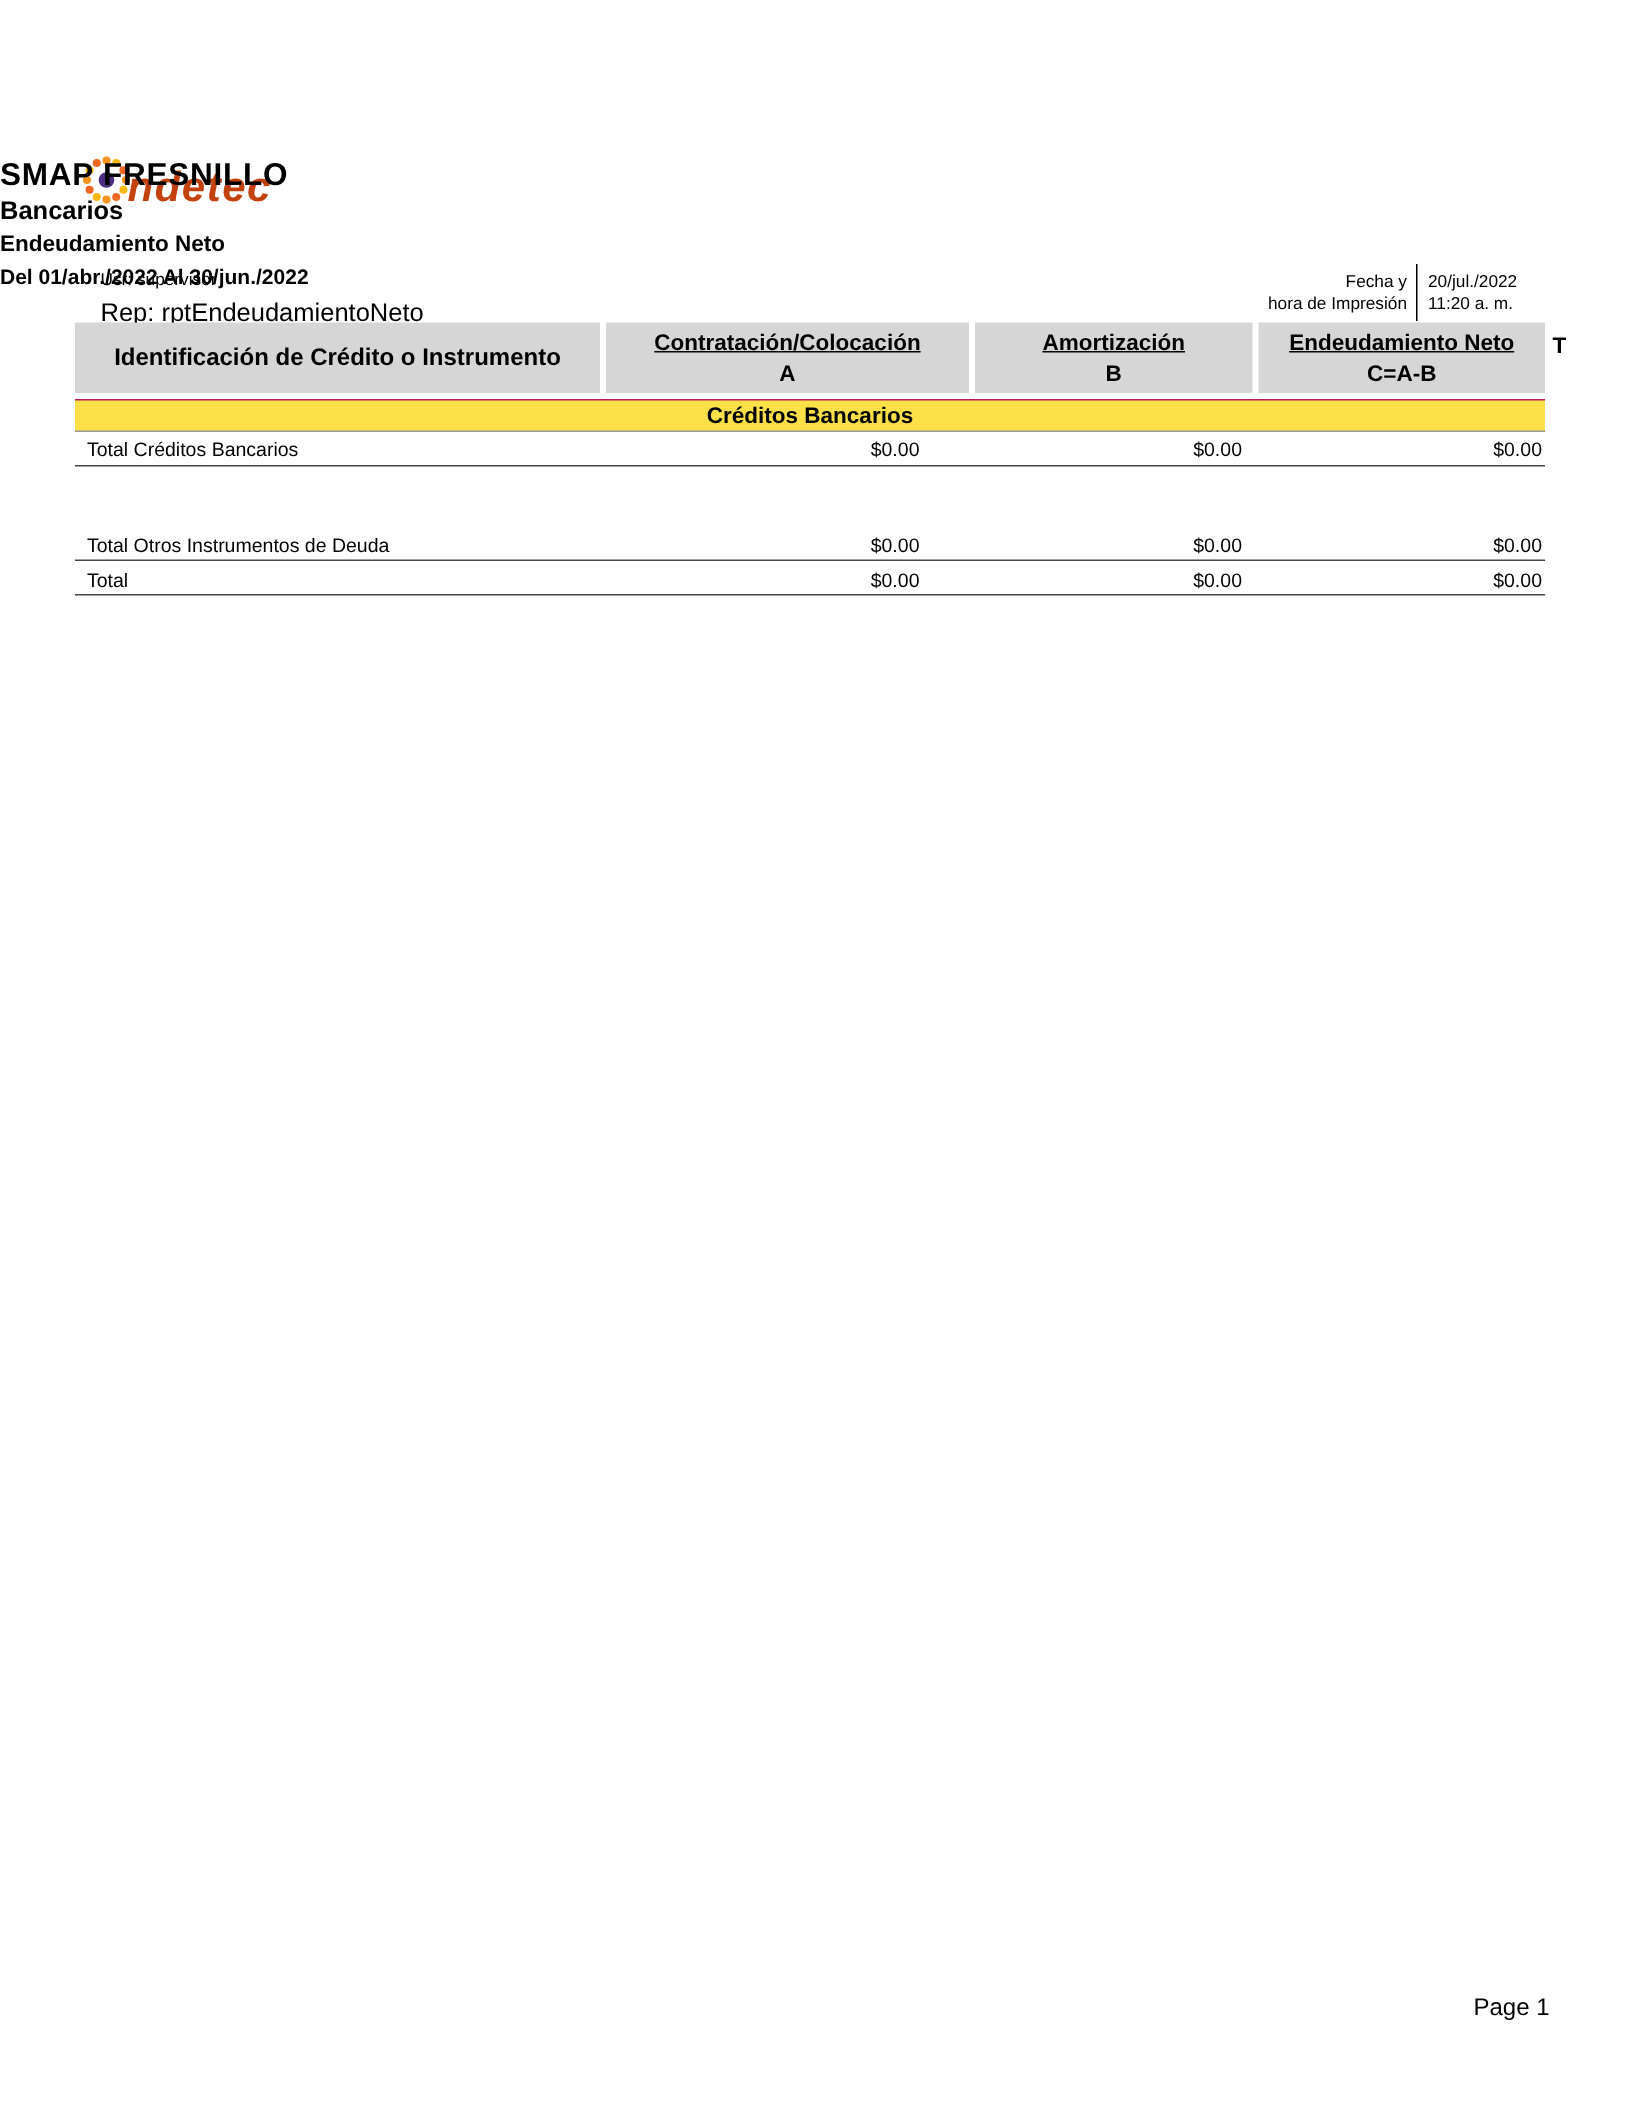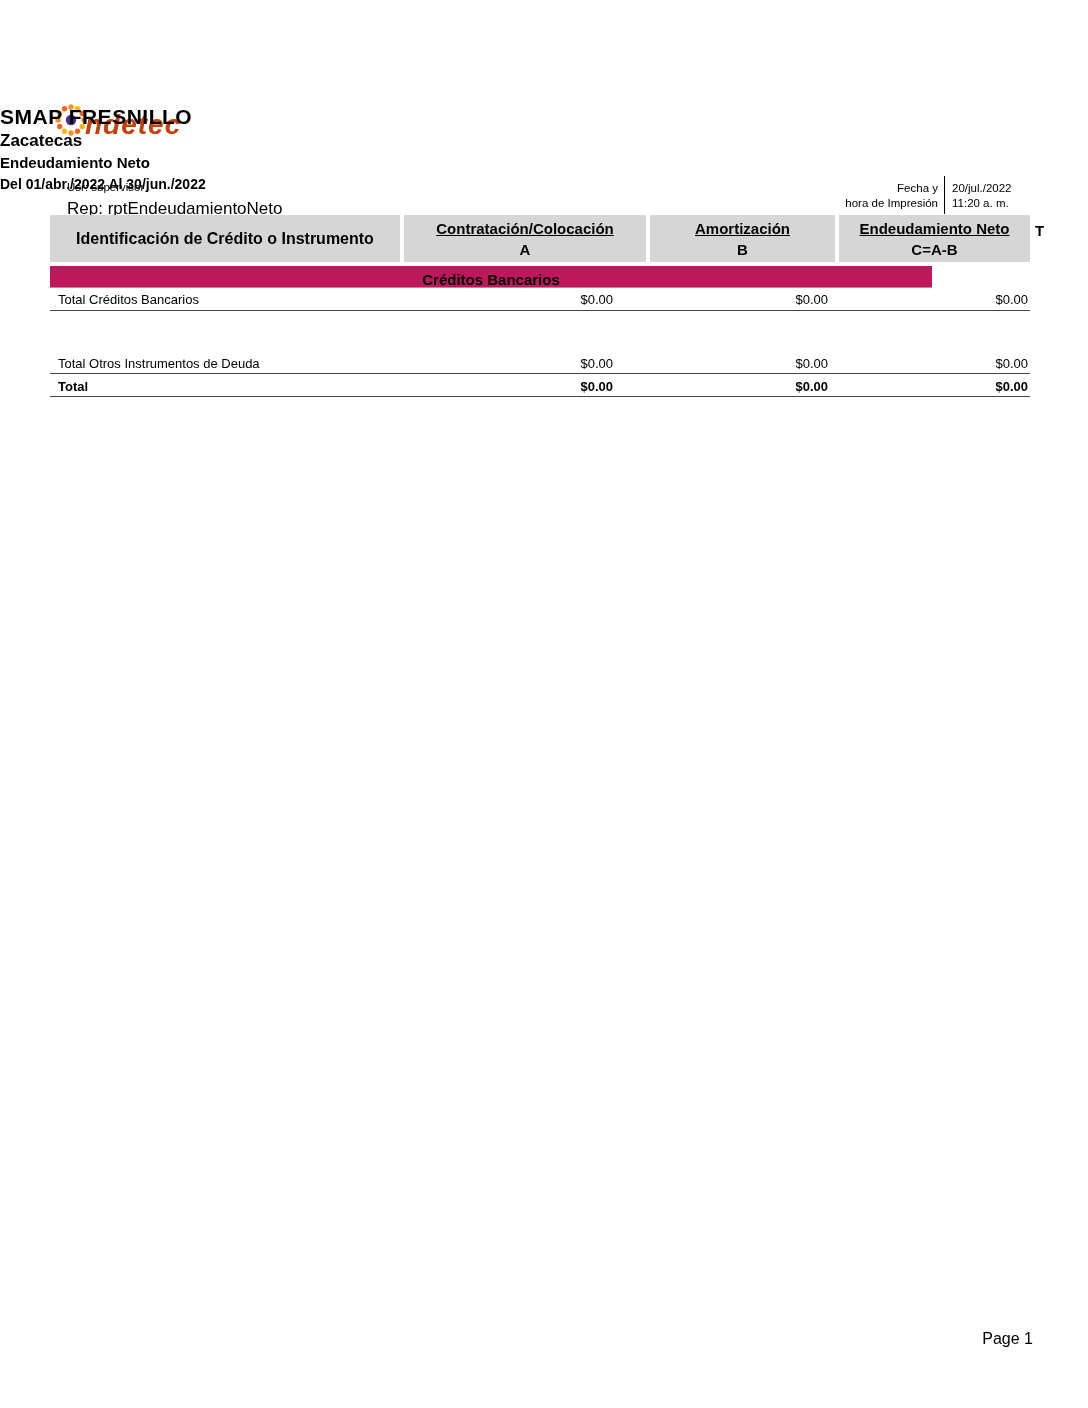--- a/index.html
+++ b/index.html
@@ -48,37 +48,37 @@
     font-size: 15px; font-weight: bold; text-decoration: underline;
   }
   .hdr-sub {
     height: 21px; display: flex; align-items: flex-start; justify-content: center;
     font-size: 15px; font-weight: bold;
   }
   .hdr-clipped { position: absolute; left: 1035px; top: 222px; font-size: 15px; font-weight: bold; white-space: nowrap; }
 
   
   .band {
-    position: absolute; left: 50px; width: 882px; height: 22px;
-    background: #be185d; text-align: center;
+    position: absolute; left: 50px; width: 980px; height: 22px;
+    background: #fde047; text-align: center;
     font-size: 15px; font-weight: bold; line-height: 22px;
-    border-top: 3px solid #be185d; border-bottom: 1px solid #9a9a9a;
+    border-top: 1px solid #be185d; border-bottom: 1px solid #9a9a9a;
   }
   .band-1 { top: 266px; }
   .band-2 { top: 330px; }
 
   
   .trow { position: absolute; left: 50px; width: 980px; font-size: 13px; border-bottom: 1px solid #444; }
   .trow .label { position: absolute; left: 8px; top: 3px; }
   .trow .val-a { position: absolute; right: 417px; top: 3px; }
   .trow .val-b { position: absolute; right: 202px; top: 3px; }
   .trow .val-c { position: absolute; right: 2px;   top: 3px; }
   .row-1 { top: 289px; height: 22px; }
   .row-2 { top: 353px; height: 21px; }
-  .row-total { top: 376px; height: 21px; font-weight: bold; }
+  .row-total { top: 376px; height: 21px; font-weight: normal; }
 
   
   .page-number { position: absolute; right: 55px; top: 1330px; font-size: 16px; }
 </style>
 </head>
 <body>
 
 <div class="page">
 
   <div class="logo">
@@ -94,21 +94,21 @@
       <circle cx="13.5" cy="8.7" r="2.7" fill="#f26522"></circle>
       <circle cx="20" cy="7" r="2.7" fill="#f7941d"></circle>
       <circle cx="26.5" cy="8.7" r="2.7" fill="#fdb913"></circle>
       <circle cx="31.3" cy="13.5" r="2.7" fill="#f26522"></circle>
       <circle cx="20" cy="20" r="5.2" fill="#4b2e83"></circle>
     </svg>
     <span class="logo-text">ndetec</span>
   </div>
 
   <div class="t-title">SMAP FRESNILLO</div>
-  <div class="t-subtitle">Zacatecas</div>
+  <div class="t-subtitle">Bancarios</div>
   <div class="t-report">Endeudamiento Neto</div>
   <div class="t-period">Del 01/abr./2022 Al 30/jun./2022</div>
 
   <div class="meta-usr">Usr: supervisor</div>
   <div class="meta-rep">Rep: rptEndeudamientoNeto</div>
 
   <div class="print-label">
     <span>Fecha y</span><br>
     <span>hora de Impresión</span>
   </div>

